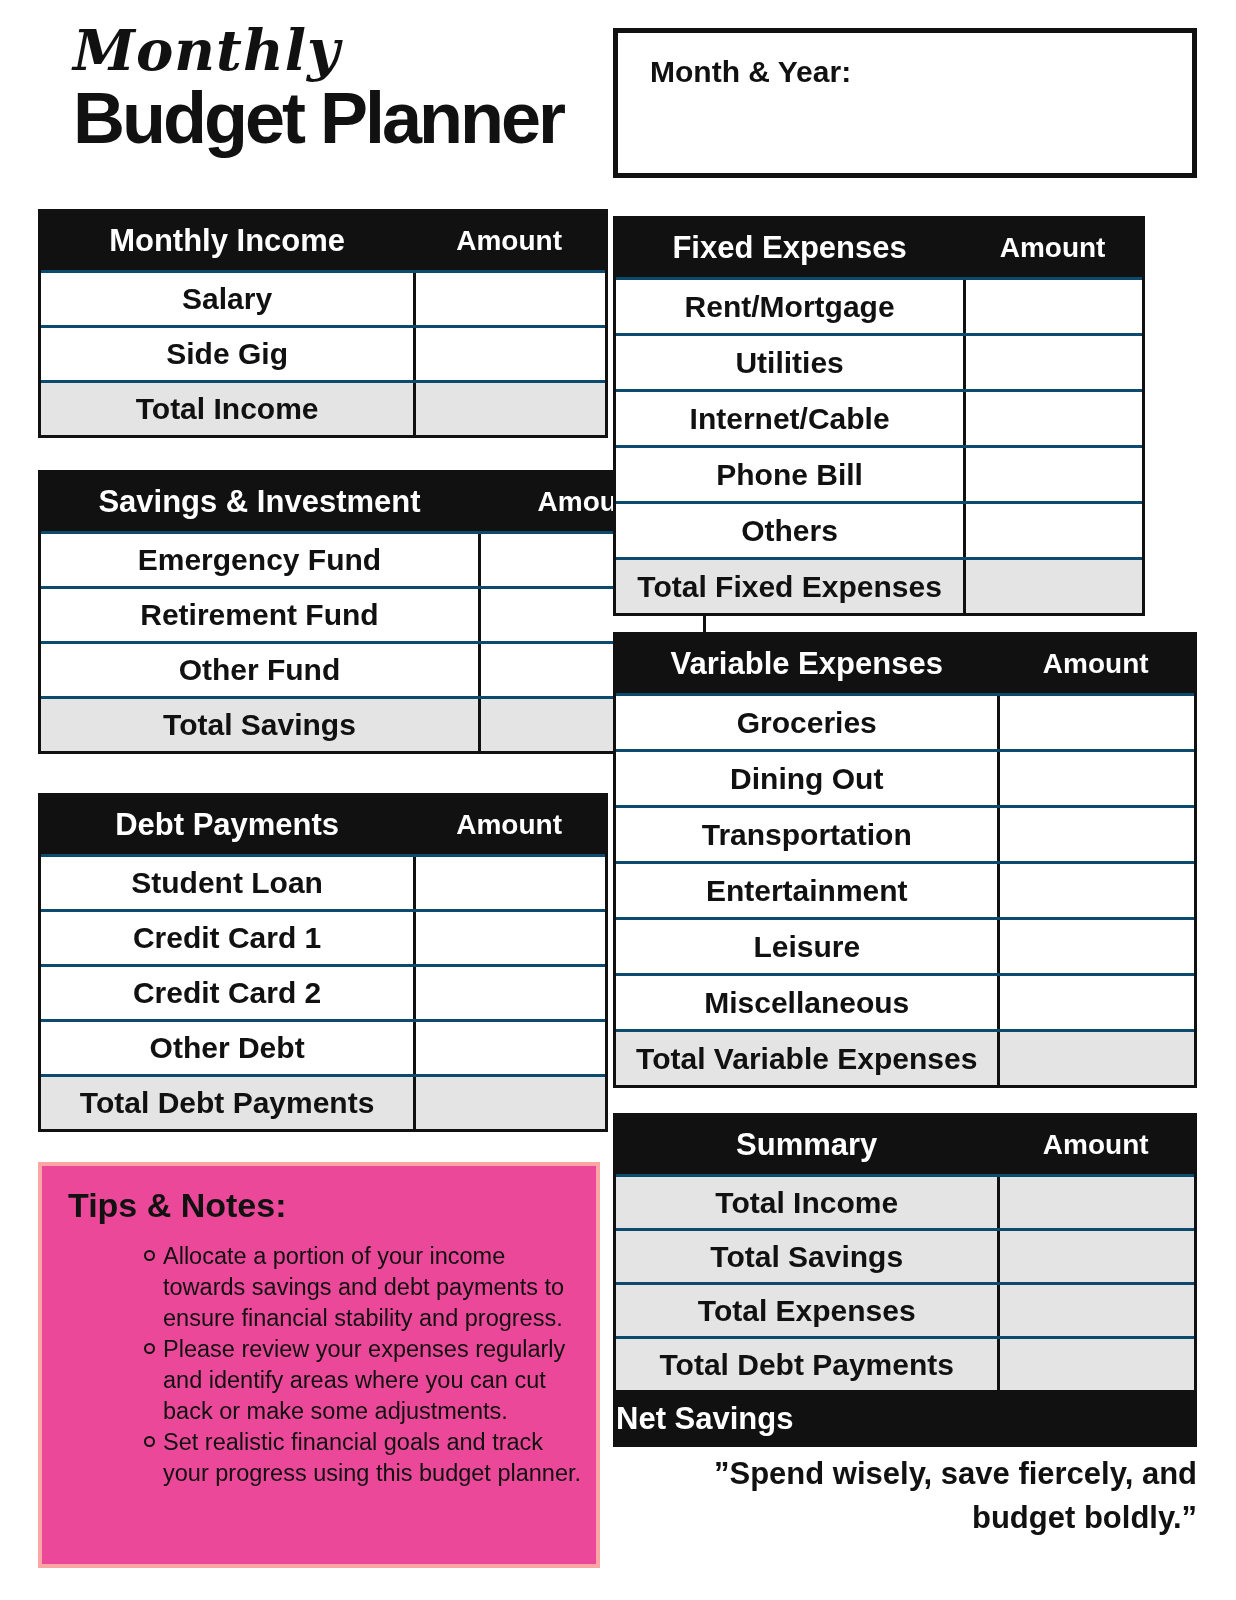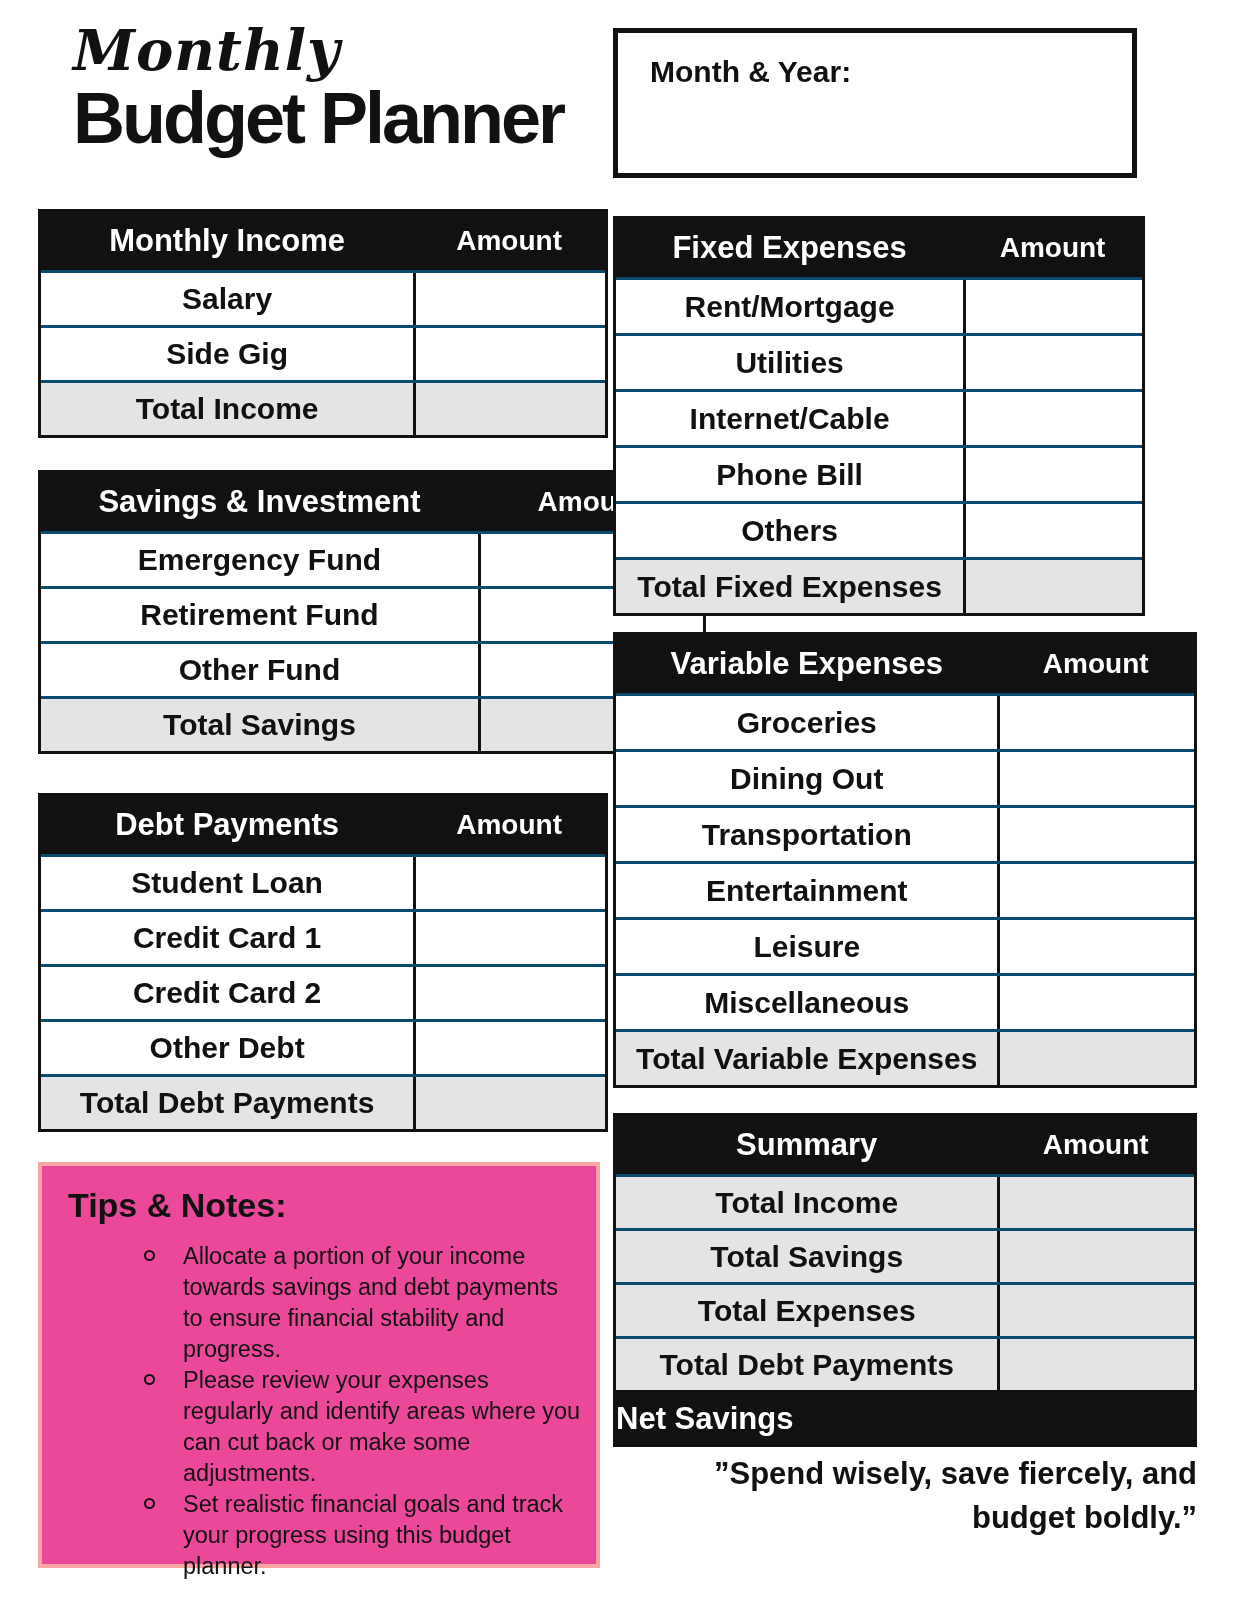--- a/index.html
+++ b/index.html
@@ -28,21 +28,21 @@
     font-weight: 700;
     font-size: 72px;
     letter-spacing: -3px;
     line-height: 1;
     margin-top: 0px;
     text-align: right;
   }
 
   
   #month-box {
-    position:absolute; left:613px; top:28px; width:524px; height:150px;
+    position:absolute; left:613px; top:28px; width:584px; height:150px;
     border:5px solid #111; background:#fff;
   }
   #month-box .lbl { margin:22px 0 0 32px; font-size:30px; font-weight:700; }
 
   
   .btable { position:absolute; border:3px solid #111; background:#1d4ed8; }
   .btable .hd { display:flex; align-items:center; height:58px; background:#111; color:#fff; }
   .hd .ttl { width:66%; text-align:center; font-size:31px; font-weight:700; }
   .hd .amt { width:34%; text-align:center; font-size:28px; font-weight:700; }
   .row { display:flex; height:55px; border-top:3px solid #0c4a6e; background:#fff; }
@@ -62,21 +62,21 @@
   .netrow { display:flex; align-items:center; height:54px; background:#111; color:#fff; border-top:3px solid #111; }
   .netrow .lab { width:66%; font-size:31px; font-weight:700; }
 
   
   #tips {
     position:absolute; left:38px; top:1162px; width:562px; height:406px;
     border:4px solid #fca5a5; background:#ec4899;
   }
   #tips .tips-heading { margin:20px 0 0 26px; font-size:34px; font-weight:700; }
   #tips .tip-list { margin:16px 0 0 102px; width:438px; list-style:none; }
-  .tip { display:flex; gap:28px; font-size:23.5px; line-height:31px; font-weight:400; }
+  .tip { display:flex; gap:8px; font-size:23.5px; line-height:31px; font-weight:400; }
   .tip .dot { flex:none; width:11px; height:11px; border:2.5px solid #111; border-radius:50%; margin-top:9px; }
 
   
   #quote {
     position:absolute; left:613px; top:1452px; width:584px;
     text-align:right; font-size:31px; font-weight:700; line-height:44px;
   }
 </style>
 </head>
 <body>

